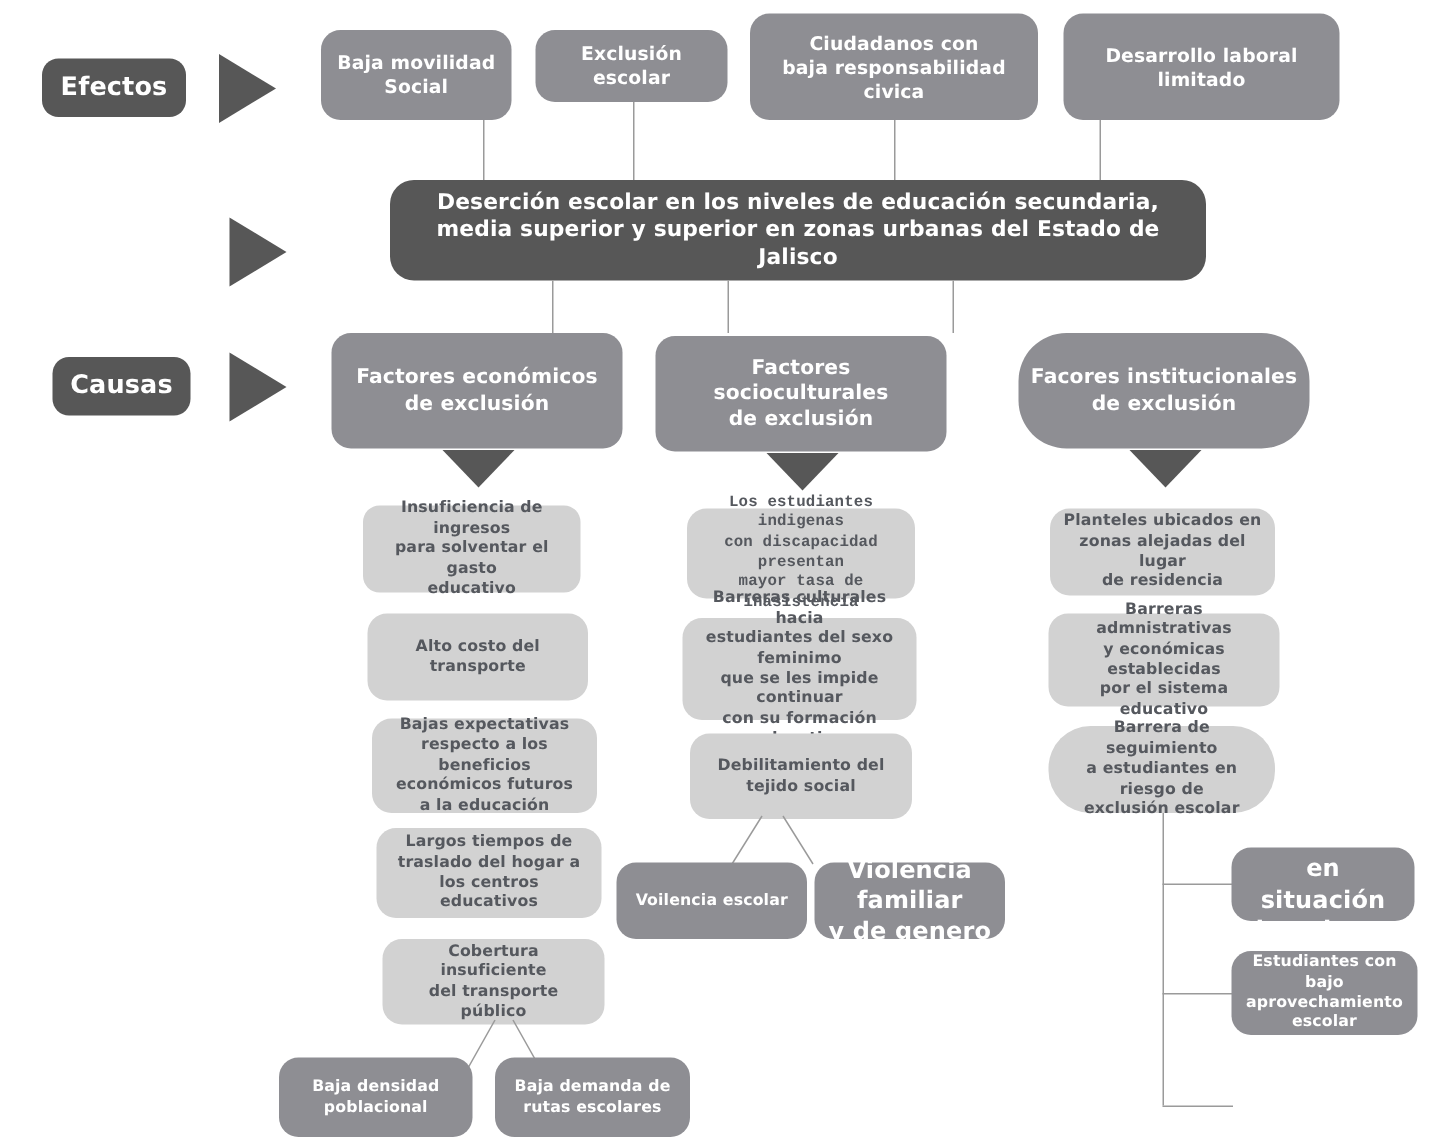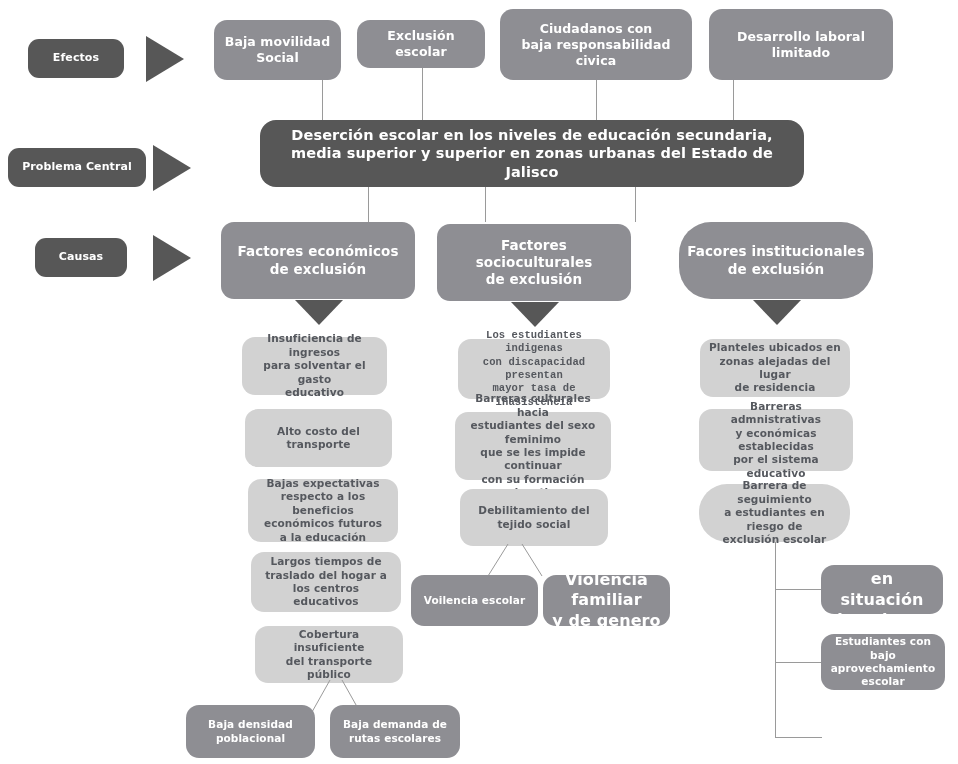--- a/index.html
+++ b/index.html
@@ -35,21 +35,21 @@
   }
   .mid {
     background: #8e8e93;
     color: #ffffff;
   }
   .light {
     background: #d2d2d2;
     color: #55585e;
   }
   .label-box {
-    font-size: 11px;
+    font-size: 17px;
     border-radius: 11px;
   }
   .tri {
     position: absolute;
     width: 0;
     height: 0;
     border-style: solid;
     border-width: 23px 0 23px 38px;
     border-color: transparent transparent transparent #575757;
   }
@@ -74,21 +74,20 @@
   .diag line { stroke: #9a9a9a; stroke-width: 1; }
 </style>
 </head>
 <body>
 
 <div id="canvas">
 
   <div class="node dark label-box" style="left:28px; top:39px; width:96px; height:39px;">Efectos</div>
   <div class="tri" style="left:146px; top:36px;"></div>
 
-  <div class="node dark label-box" style="left:8px; top:148px; width:138px; height:39px;">Problema Central</div>
   <div class="tri" style="left:153px; top:145px;"></div>
 
   <div class="node dark label-box" style="left:35px; top:238px; width:92px; height:39px;">Causas</div>
   <div class="tri" style="left:153px; top:235px;"></div>
 
   <div class="node mid" style="left:214px; top:20px; width:127px; height:60px; font-size:12.5px;">Baja movilidad
 Social</div>
   <div class="node mid" style="left:357px; top:20px; width:128px; height:48px; font-size:12.5px;">Exclusión escolar</div>
   <div class="node mid" style="left:500px; top:9px; width:192px; height:71px; font-size:12.5px;">Ciudadanos con
 baja responsabilidad civica</div>
@@ -113,21 +112,21 @@
 
   <div class="node mid" style="left:437px; top:224px; width:194px; height:77px; font-size:13.5px;">Factores
 socioculturales
 de exclusión</div>
   <div class="tri-down" style="left:511px; top:302px;"></div>
 
   <div class="node mid" style="left:679px; top:222px; width:194px; height:77px; font-size:13.5px;border-radius:32px;">Facores institucionales
 de exclusión</div>
   <div class="tri-down" style="left:753px; top:300px;"></div>
 
-  <div class="node light" style="left:242px; top:337px; width:145px; height:58px; font-size:10.5px;">Insuficiencia de ingresos
+  <div class="node light" style="left:242px; top:337px; width:145px; height:58px; font-size:10.5px;border-radius:11px;">Insuficiencia de ingresos
 para solventar el gasto
 educativo</div>
   <div class="node light" style="left:245px; top:409px; width:147px; height:58px; font-size:10.5px;">Alto costo del
 transporte</div>
   <div class="node light" style="left:248px; top:479px; width:150px; height:63px; font-size:10.5px;">Bajas expectativas
 respecto a los beneficios
 económicos futuros
 a la educación</div>
   <div class="node light" style="left:251px; top:552px; width:150px; height:60px; font-size:10.5px;">Largos tiempos de
 traslado del hogar a

